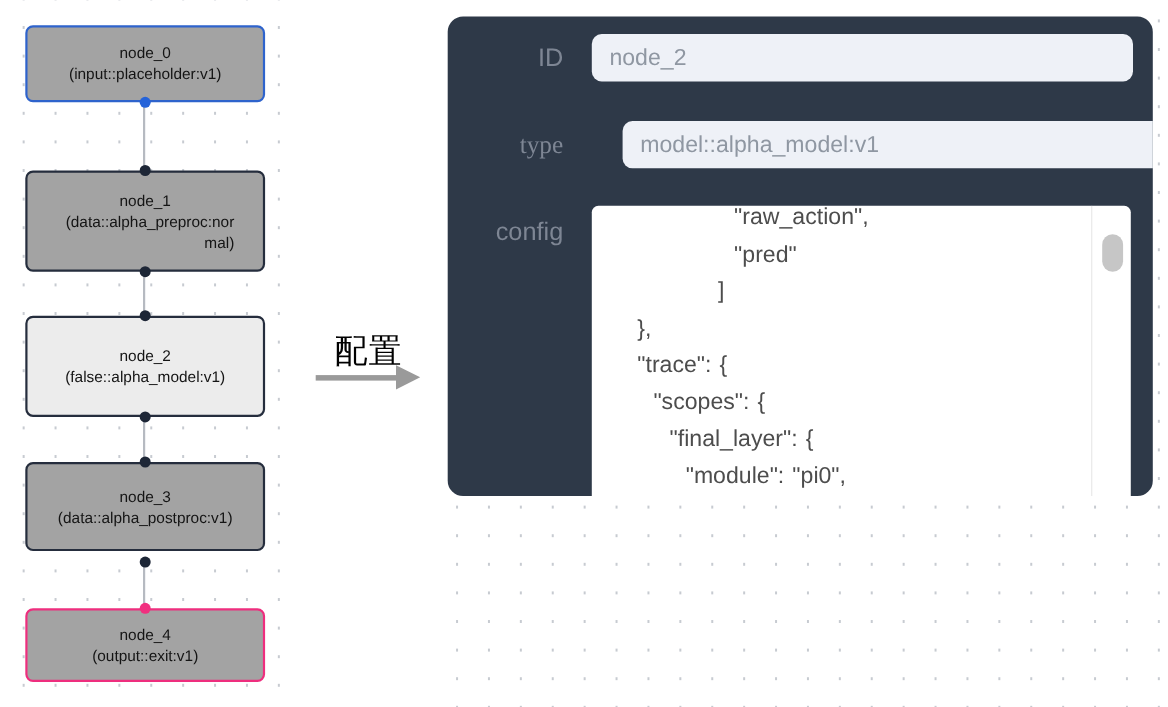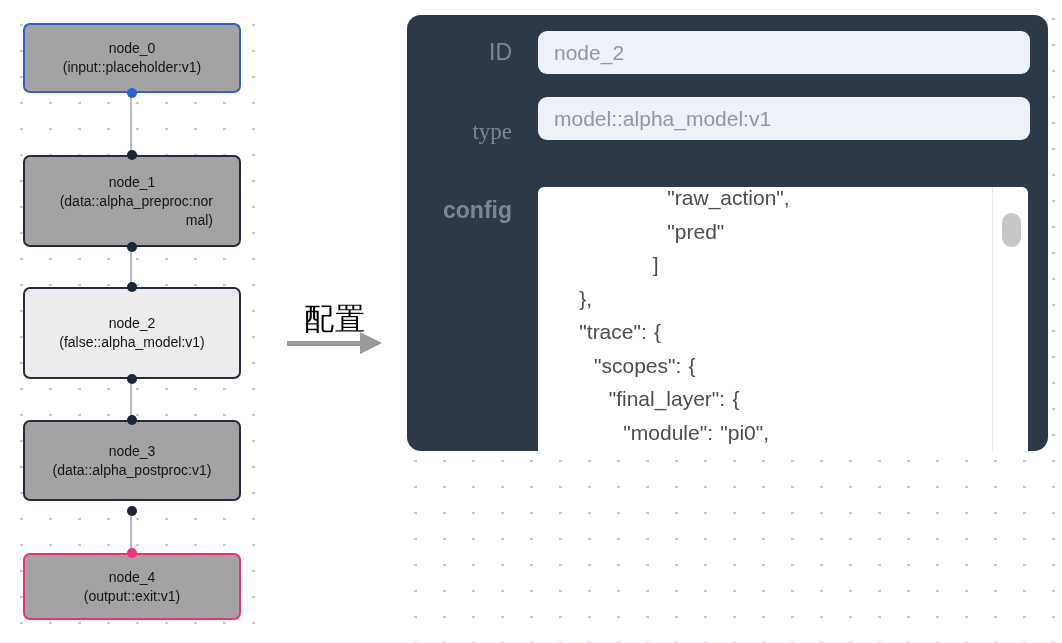--- a/index.html
+++ b/index.html
@@ -59,30 +59,30 @@
   .panel{
     position:absolute;left:407px;top:15px;width:641px;height:436px;
     background:#2e3948;border-radius:14px;z-index:2;overflow:hidden;
   }
   .field-label{
     position:absolute;left:0;width:105px;text-align:right;
     color:#7e8694;font-size:23px;
   }
   .lbl-id{top:16px;height:43px;line-height:43px;}
   .lbl-type{top:95px;height:43px;line-height:43px;font-family:Liberation Serif, serif;}
-  .lbl-config{top:180px;height:30px;line-height:30px;font-weight:bold;}
+  .lbl-config{top:180px;height:30px;line-height:30px;}
 
   .text-input{
     position:absolute;left:131px;width:492px;height:43px;box-sizing:border-box;
     background:#eef1f7;border:none;border-radius:9px;outline:none;
     font-family:"Liberation Sans","DejaVu Sans",sans-serif;
     font-size:21px;color:#8f97a2;padding:0 16px;
   }
   .inp-id{top:16px;}
-  .inp-type{top:82px;}
+  .inp-type{top:95px;margin-left:28px;}
 
   .config-box{
     position:absolute;left:131px;top:172px;width:490px;height:359px;
     background:#ffffff;border-radius:6px;overflow:hidden;
   }
   .config-box pre{
     position:absolute;left:0;top:-6px;right:40px;margin:0;padding:0 0 0 12px;
     font-family:"Liberation Sans","DejaVu Sans",sans-serif;
     font-size:21px;line-height:33.5px;color:#4d4d4d;
     white-space:pre;word-spacing:1.5px;

